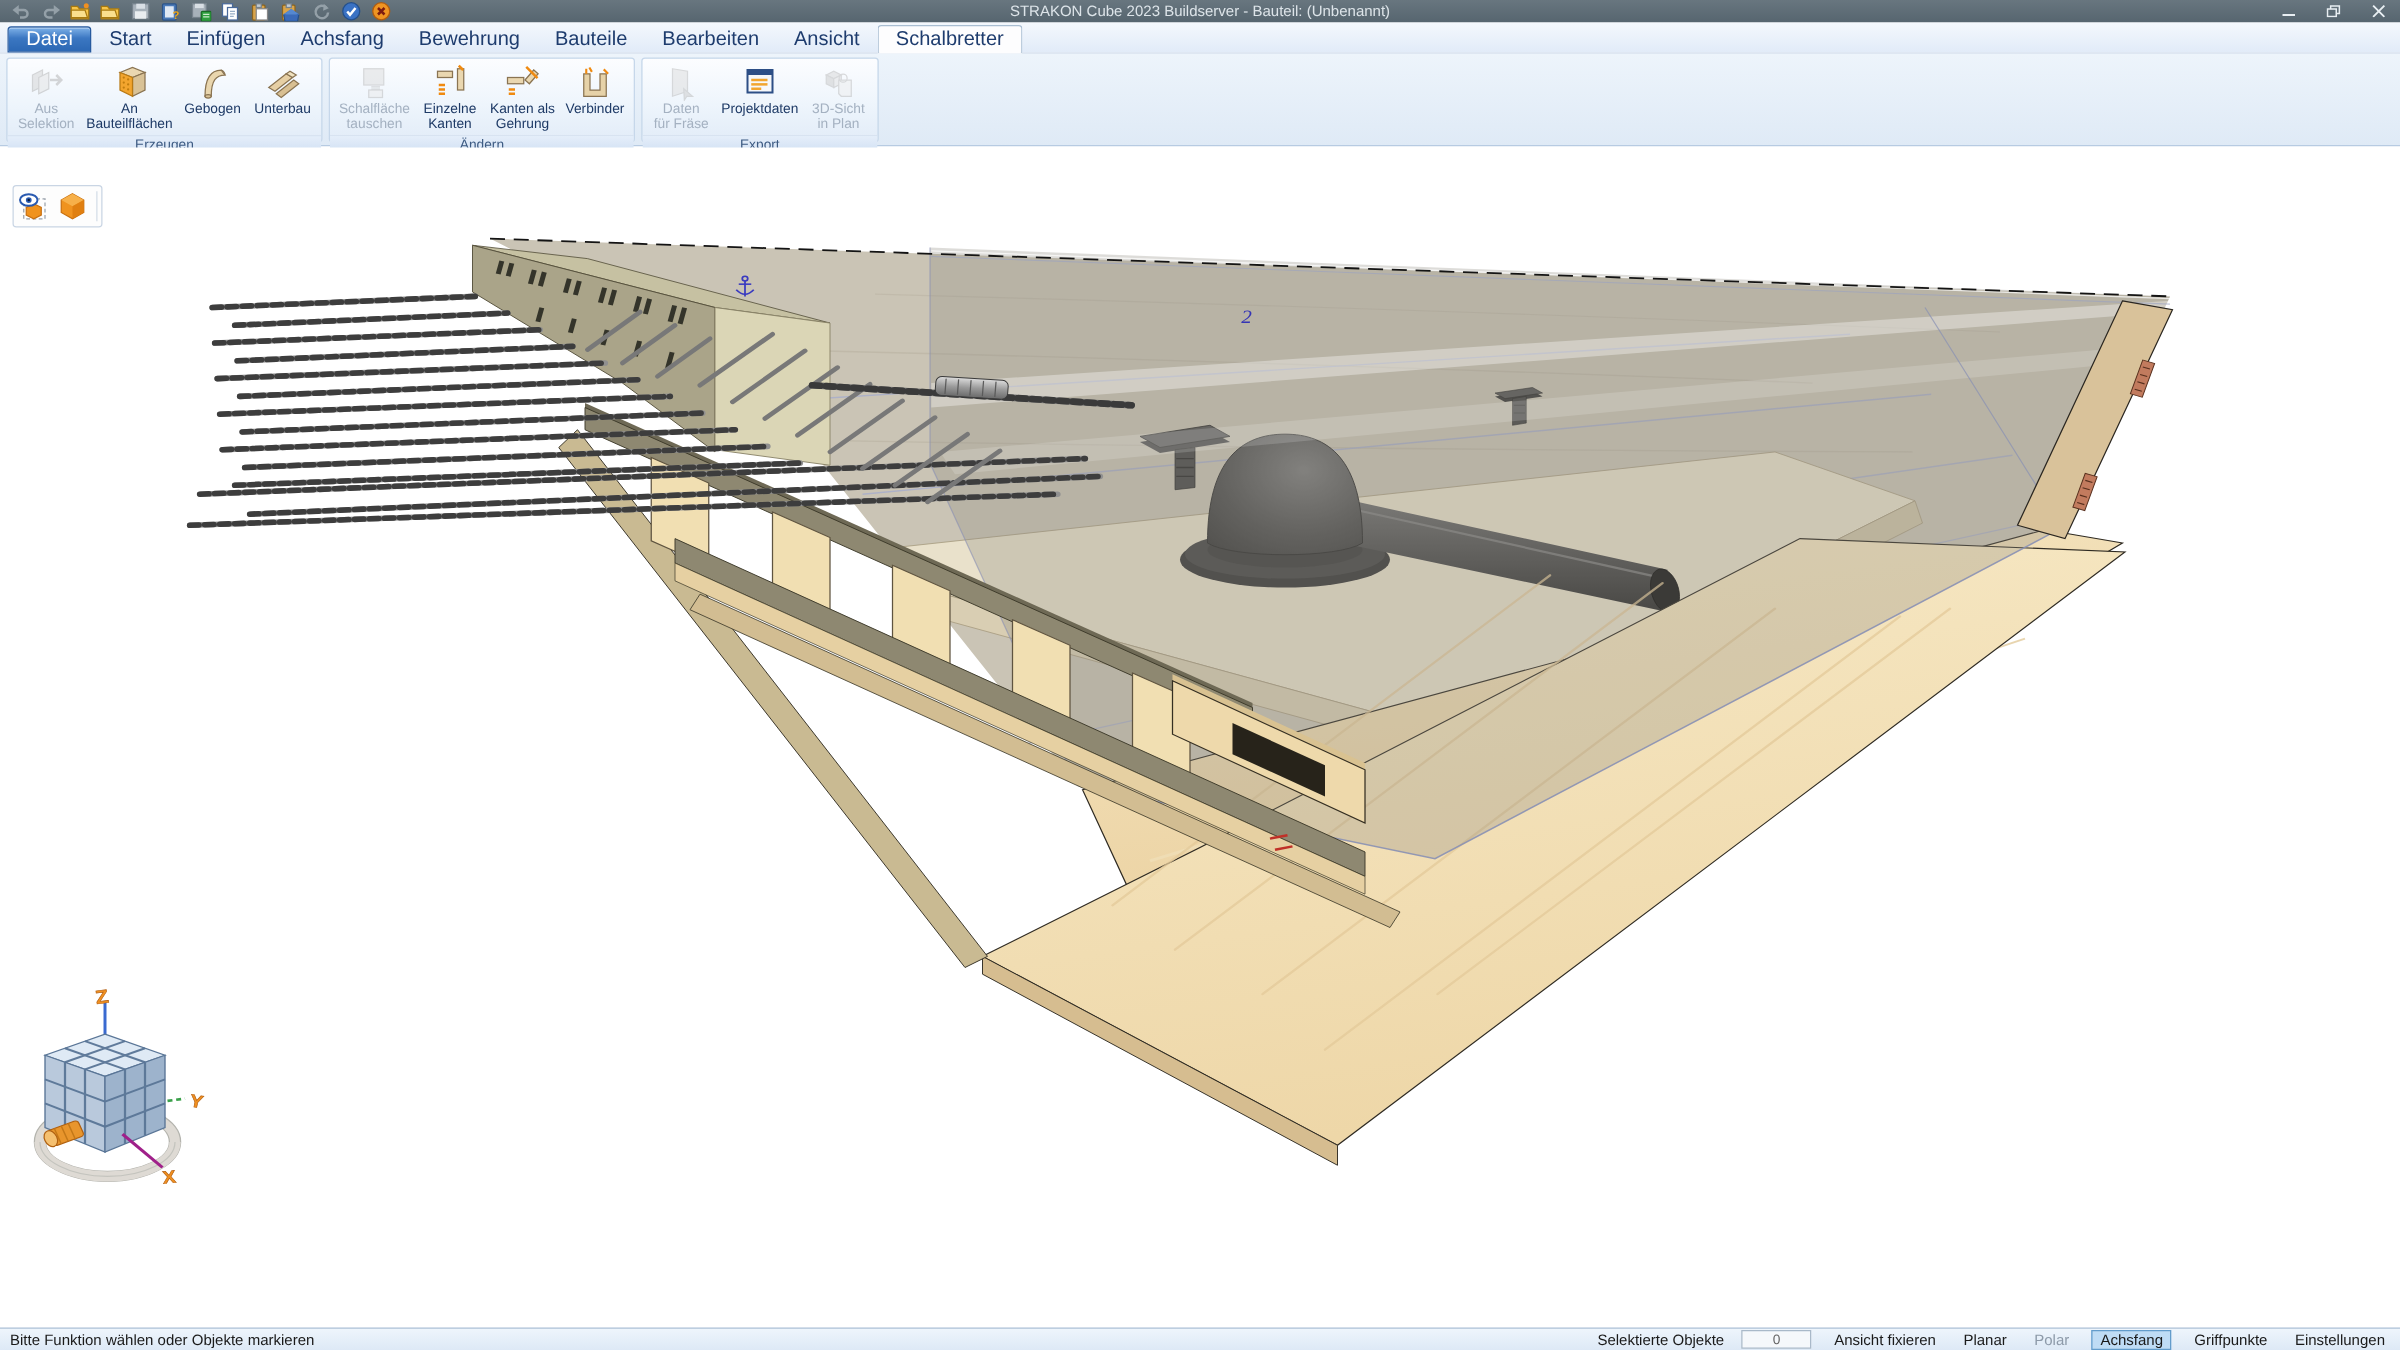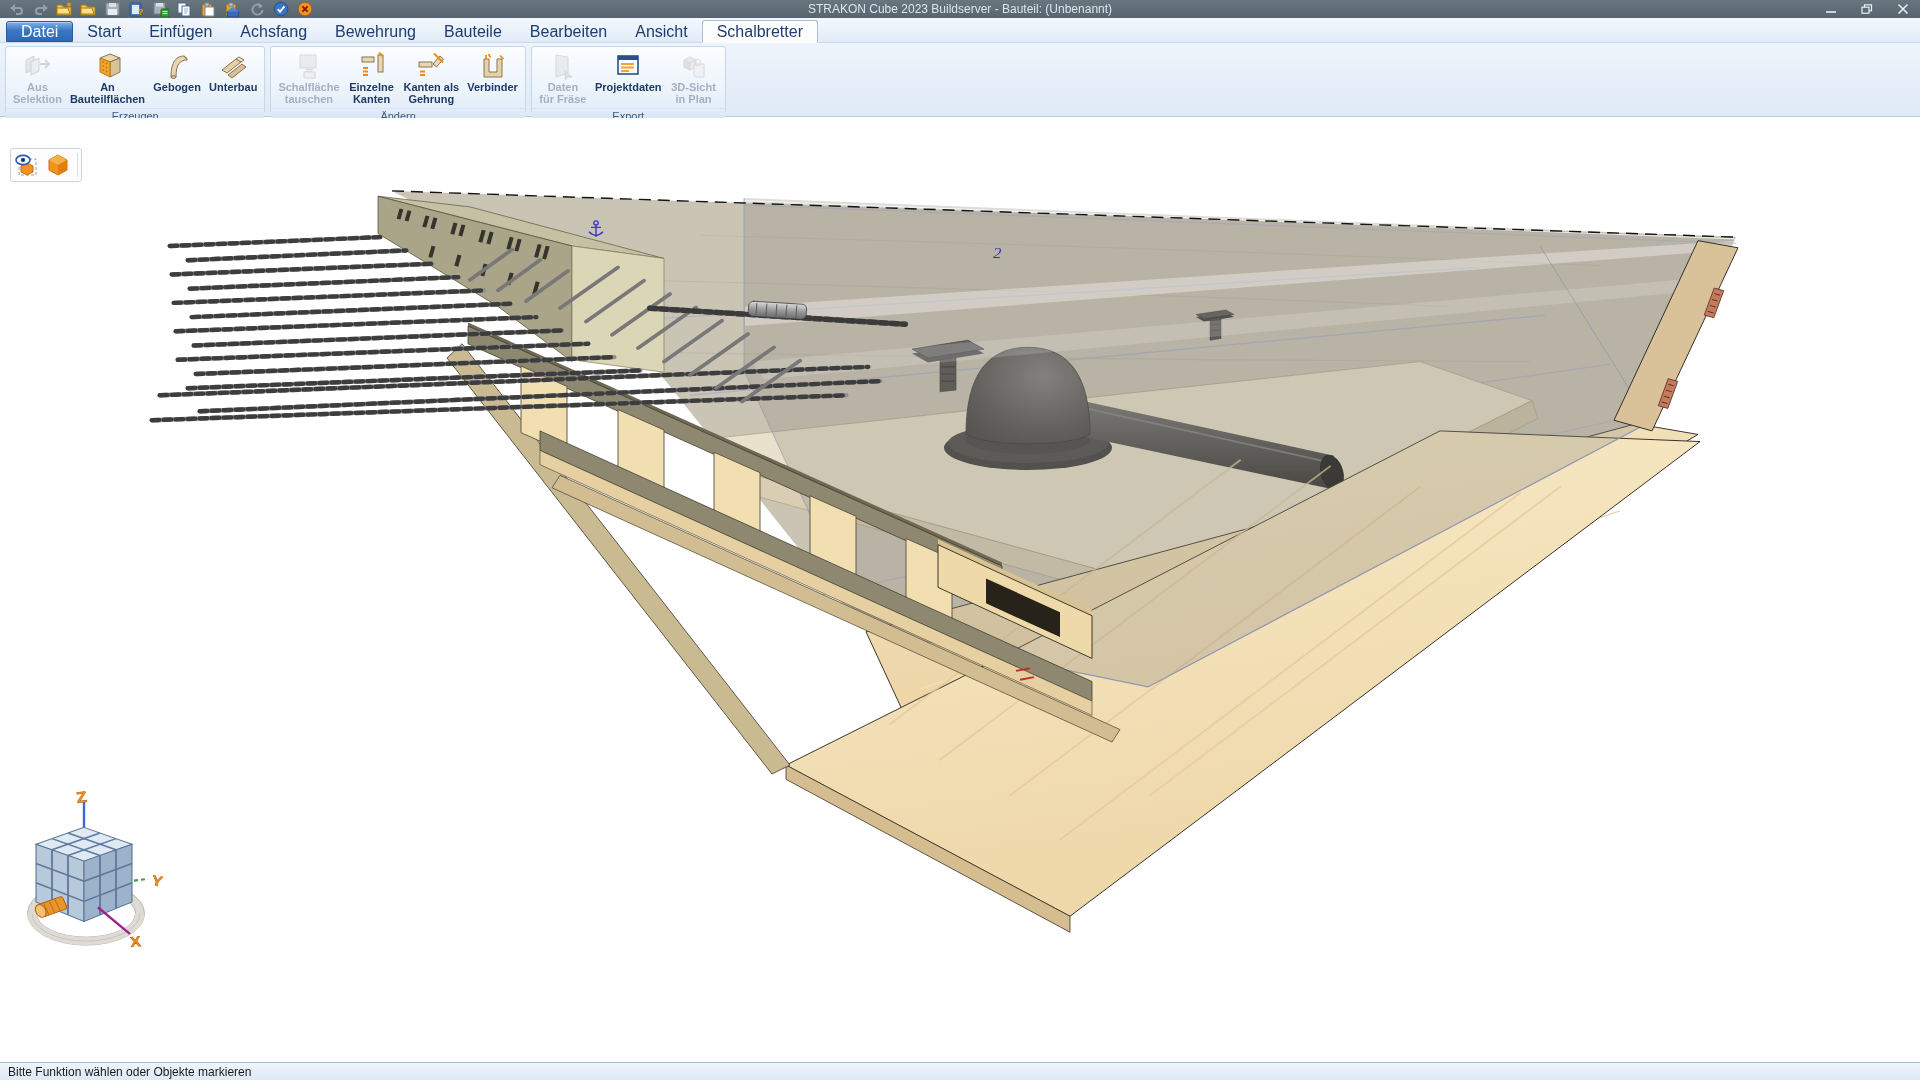--- a/index.html
+++ b/index.html
@@ -31,21 +31,21 @@
 
   
   .ribbon { position:absolute; top:43px; left:0; right:0; height:74px;
     background:linear-gradient(#edf4fb,#dfeaf6); border-bottom:1px solid #b7cbe2;
     display:flex; gap:5px; padding:3px 0 2px 5px; }
   .rgroup { display:flex; flex-direction:column; border:1px solid #c6d7ea; border-radius:3px;
     background:linear-gradient(180deg,#fcfdff,#eef5fc 55%,#e2ecf8); }
   .rgroup-buttons { flex:1; display:flex; align-items:flex-start; padding:2px 3px; }
   .rbtn { display:flex; flex-direction:column; align-items:center; padding:1px 3px 0 3px;
     font-size:11px; line-height:12px; color:#1e3a66; text-align:right; min-width:56px;
-    border:1px solid transparent; border-radius:2px;font-weight:bold; }
+    border:1px solid transparent; border-radius:2px; }
   .rbtn .ic { width:34px; height:30px; }
   .rbtn .l1,.rbtn .l2 { height:12px; white-space:nowrap; }
   .rbtn.disabled { color:#a4b1c1; pointer-events:none; }
   .rbtn.disabled .ic { filter:grayscale(1) opacity(.5); }
   .rgroup-label { height:15px; font-size:11px; line-height:14px; color:#3c5a82; text-align:center;
     background:linear-gradient(#e5eefa,#cfdff2); border-top:1px solid #d8e3f1;
     border-radius:0 0 3px 3px; }
 
   
   .viewport { position:absolute; top:118px; left:0; right:0; bottom:18px; background:#ffffff; }
@@ -637,15 +637,25 @@
           <polygon points="12,2 21,7 12,12 3,7" fill="#f7b049"></polygon>
           <polygon points="12,12 21,7 21,17 12,22" fill="#e07f10"></polygon>
         </svg>
         </span>
       <span class="sep"></span>
     </div>
   </div>
 
   <div class="statusbar">
     <div class="status-msg">Bitte Funktion wählen oder Objekte markieren</div>
+    <div class="status-right">
+      <span>Selektierte Objekte</span>
+      <input class="sel-box" readonly="" value="0" style="">
+      <span class="stoggle">Ansicht fixieren</span>
+      <span class="stoggle">Planar</span>
+      <span class="stoggle disabled">Polar</span>
+      <span class="stoggle active">Achsfang</span>
+      <span class="stoggle">Griffpunkte</span>
+      <span class="stoggle">Einstellungen</span>
+    </div>
   </div>
 
 </div>
 
 </body></html>

